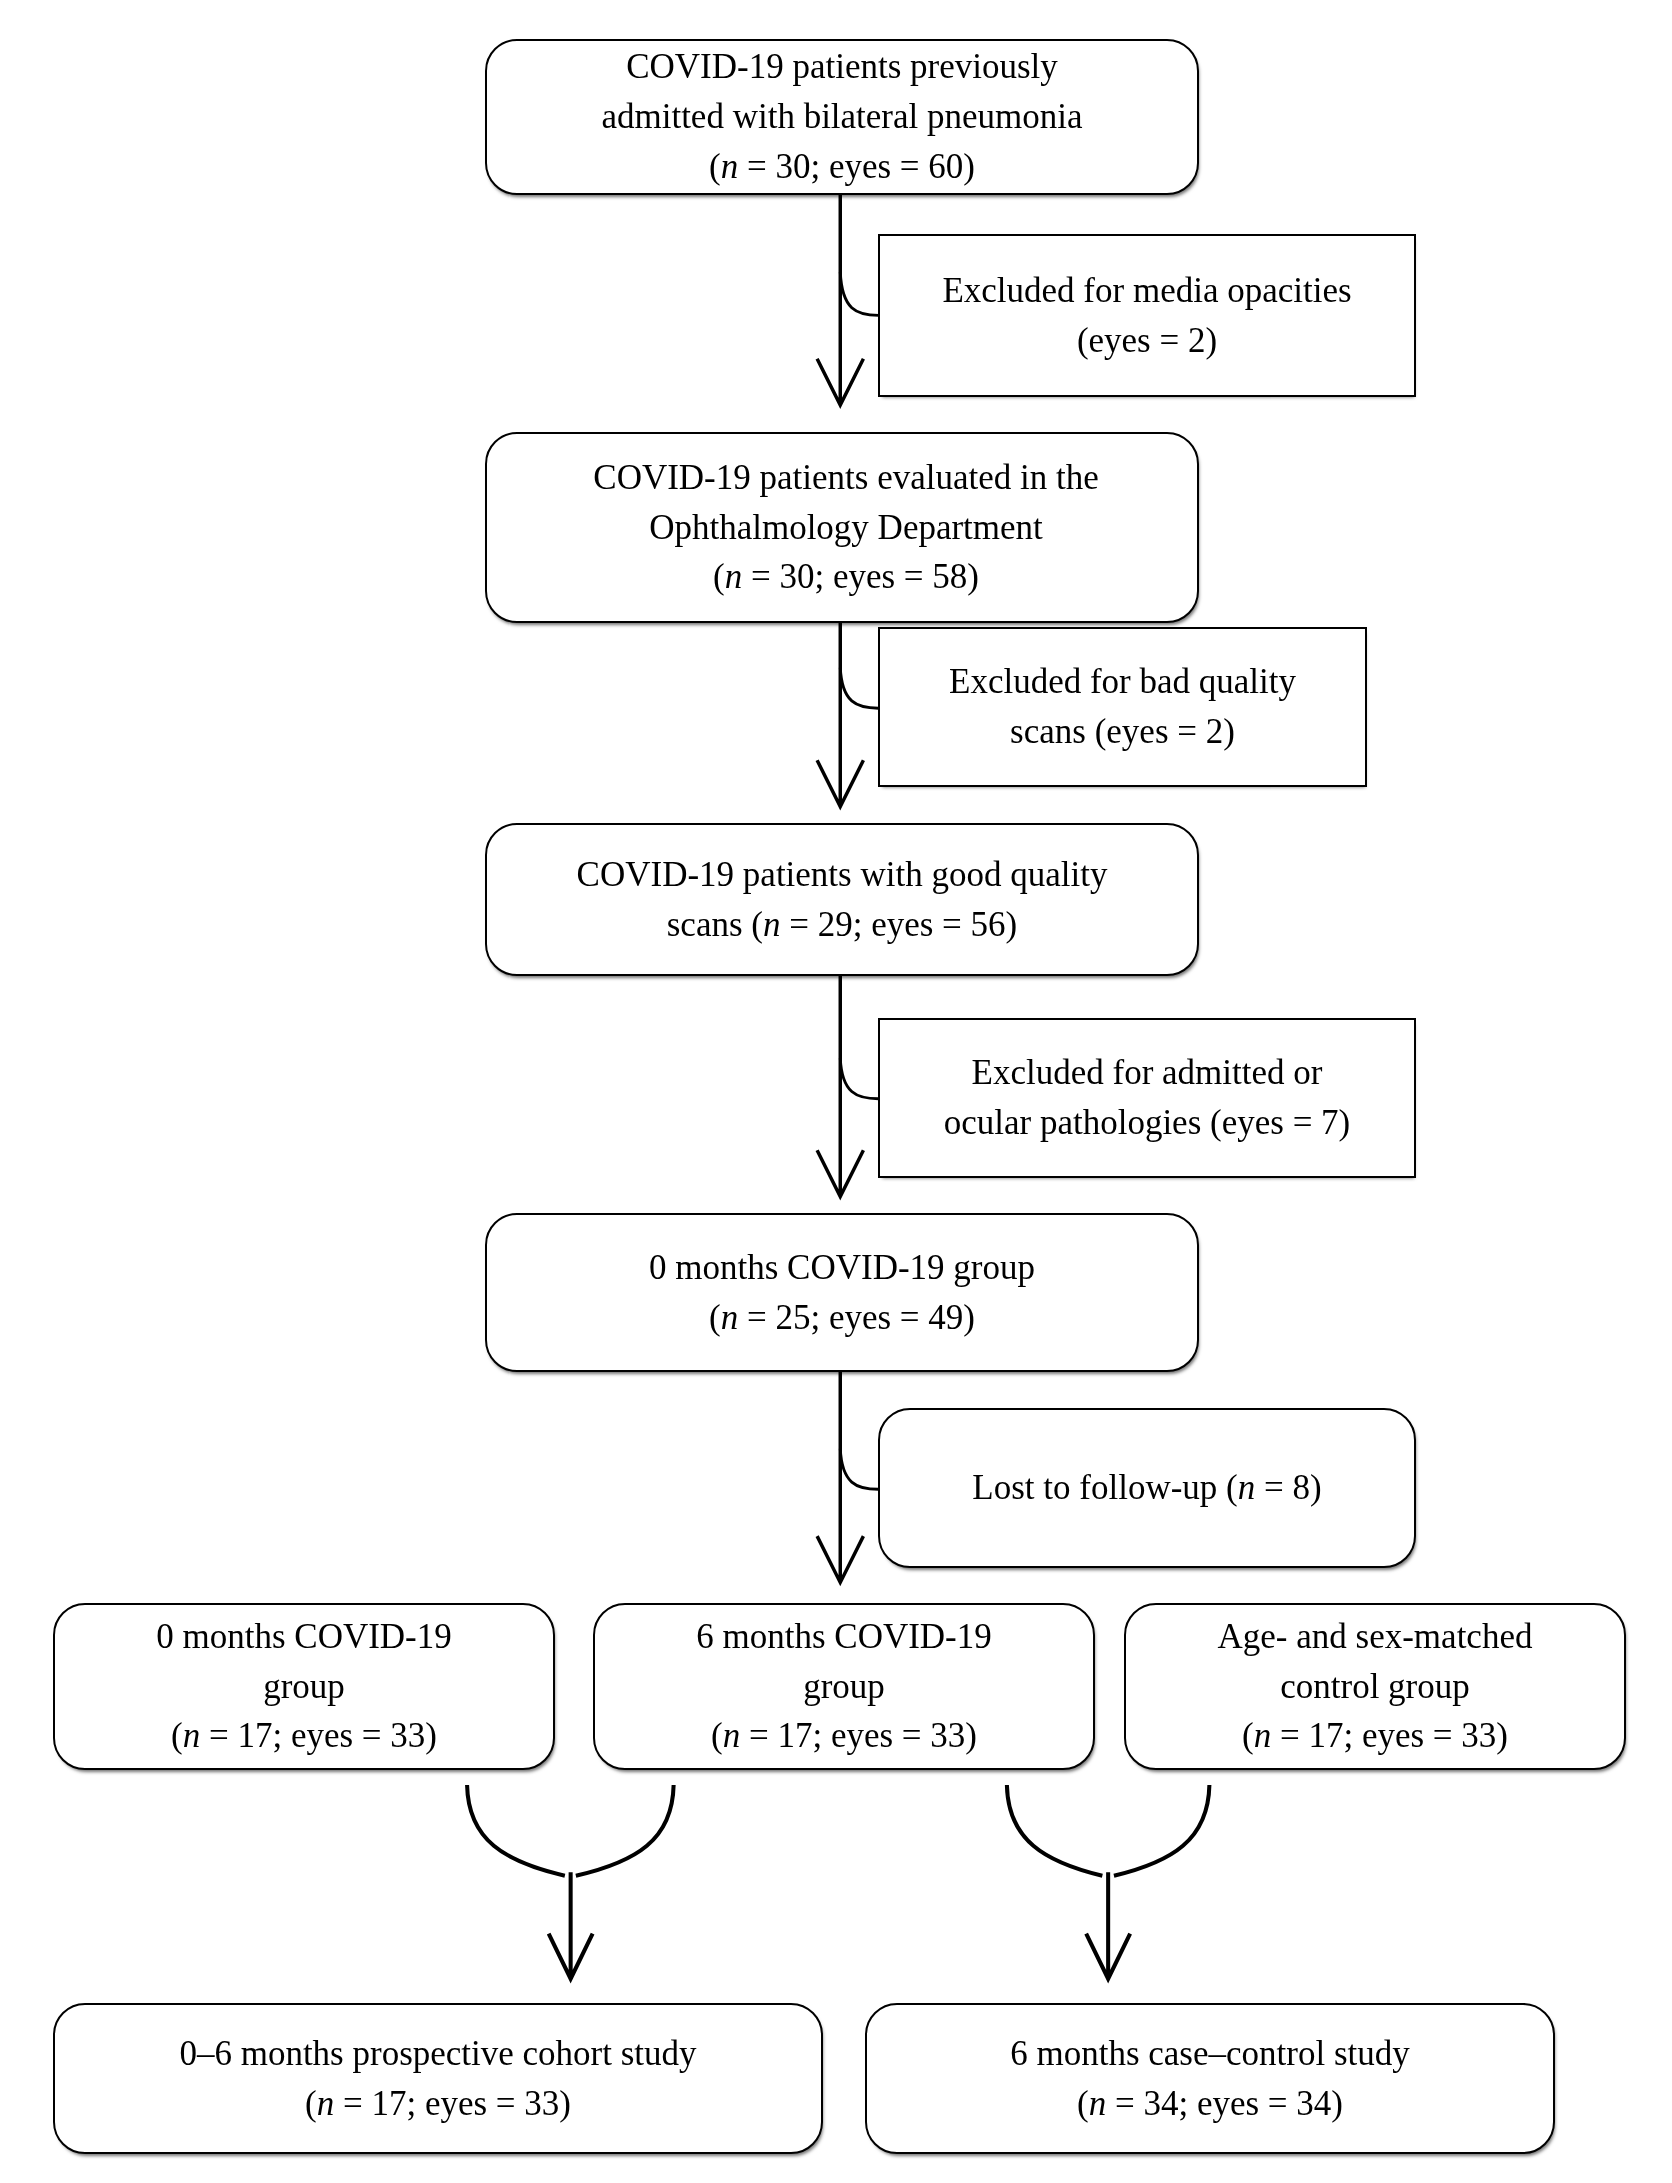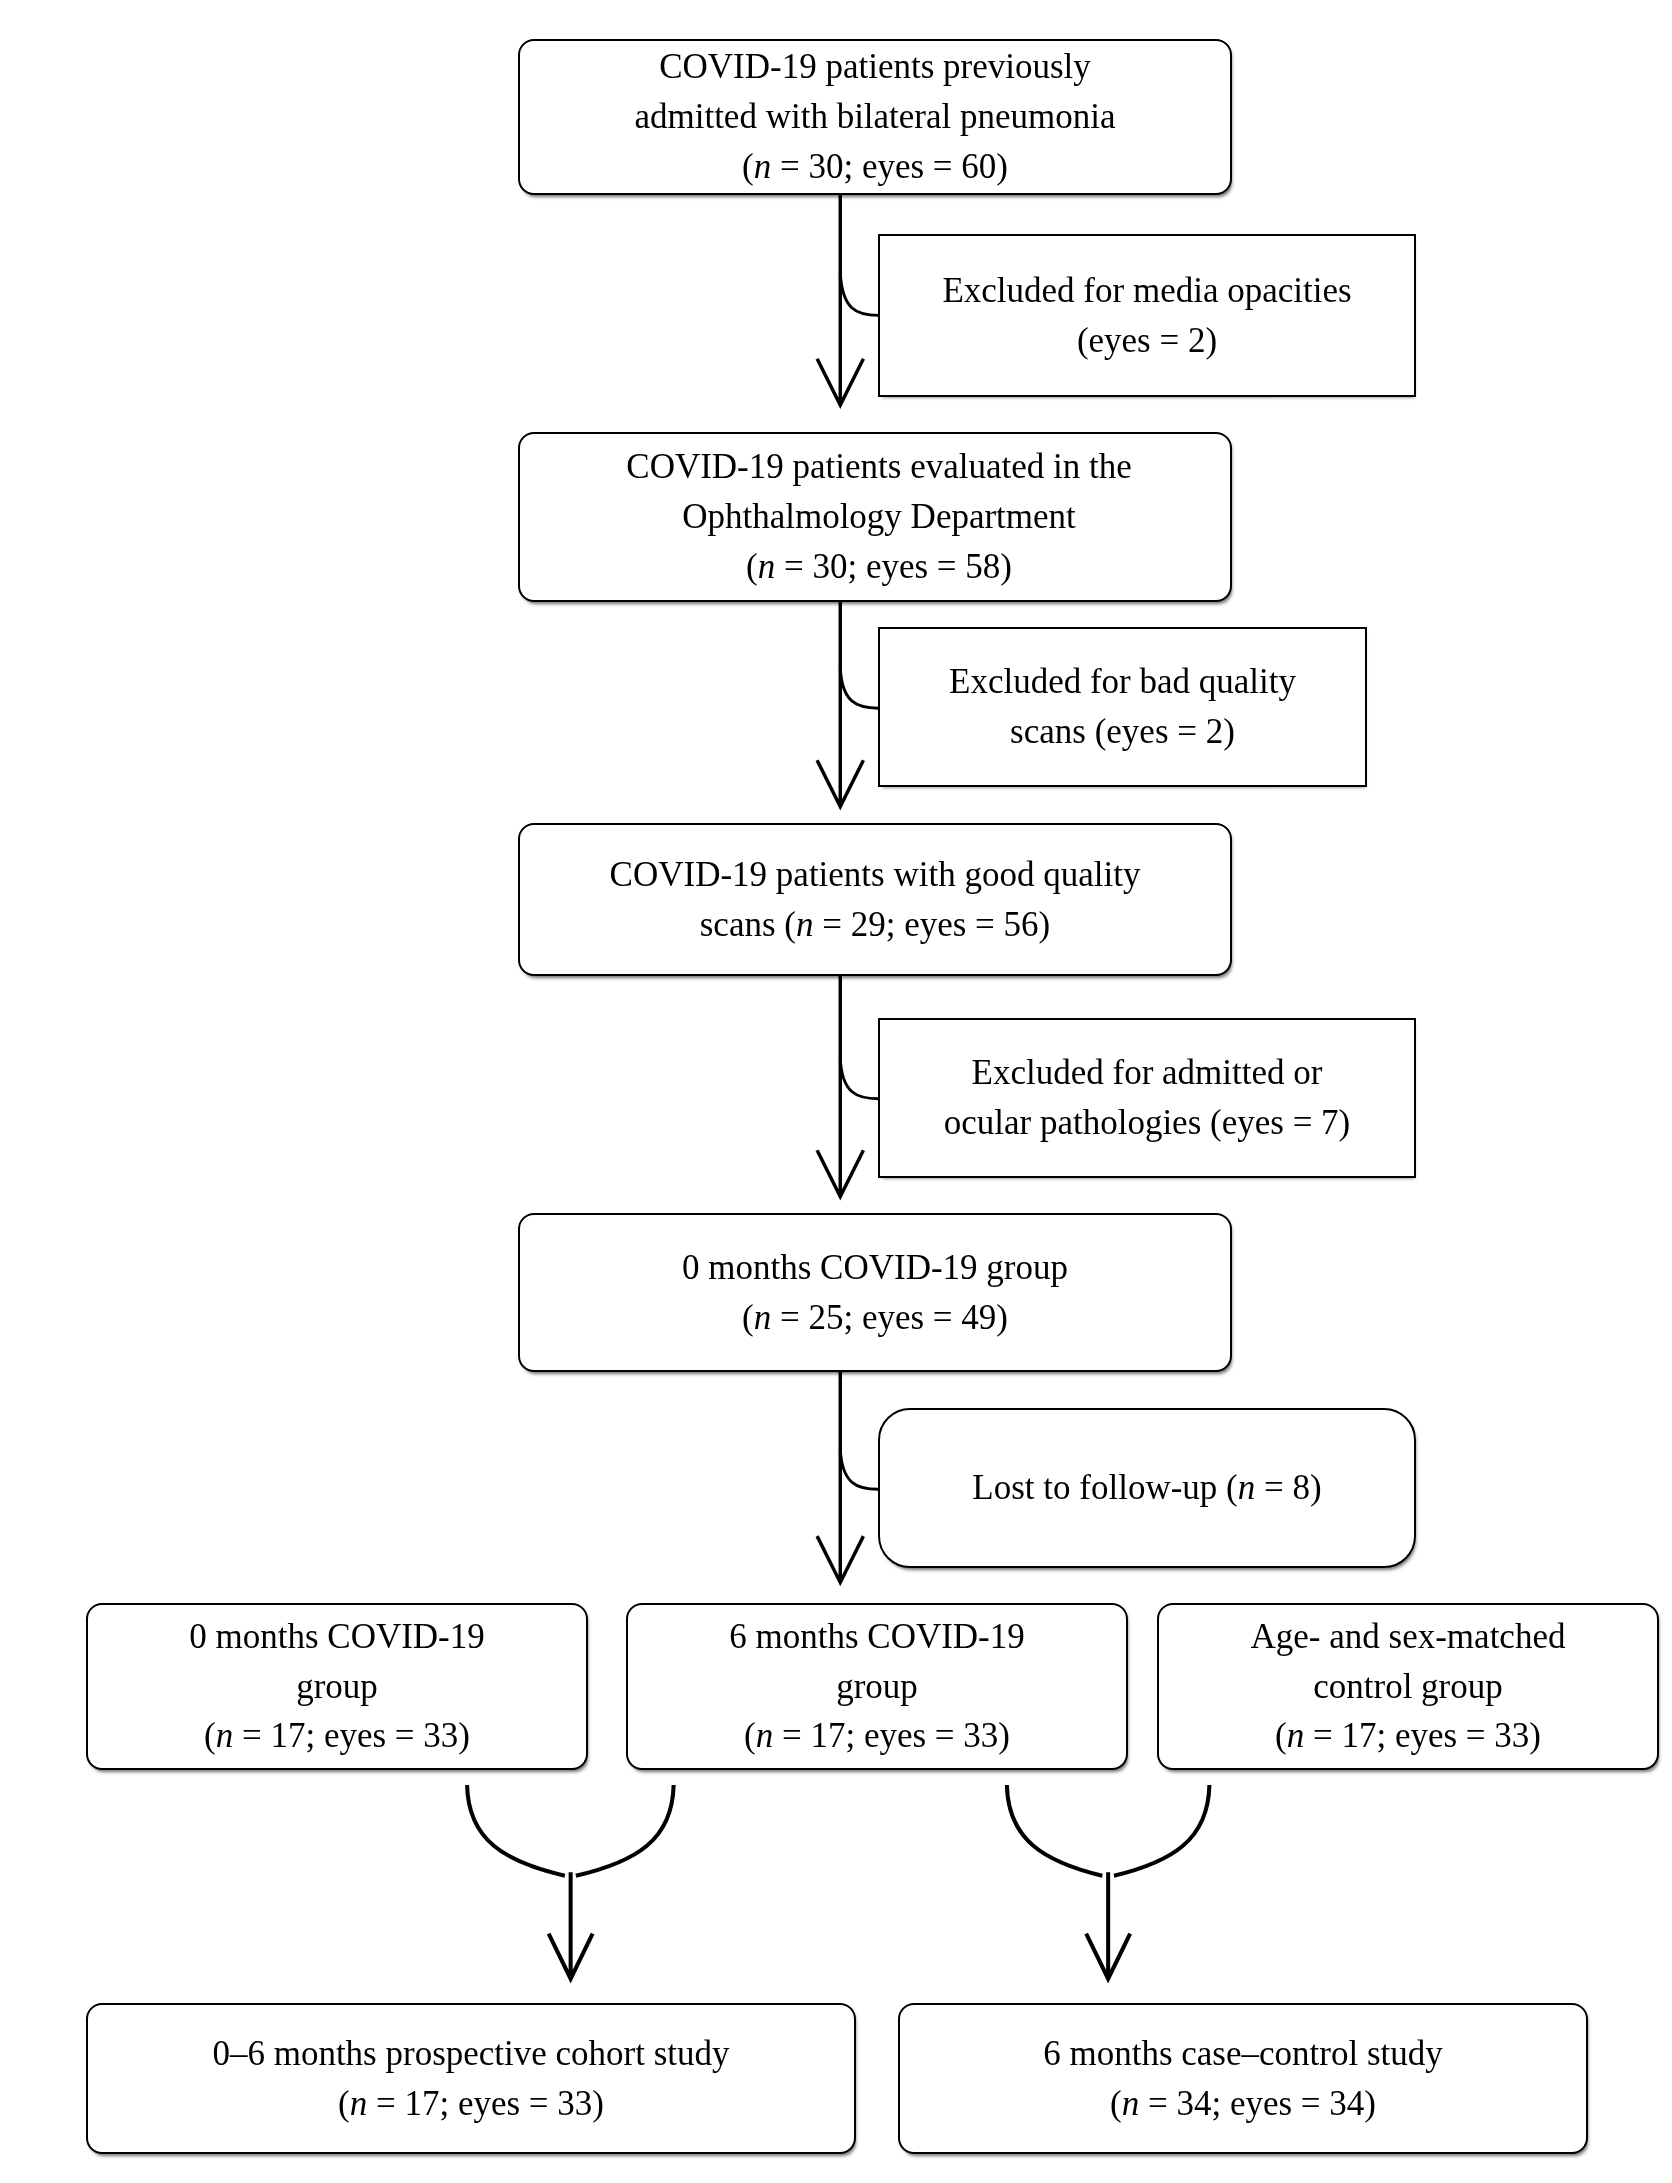--- a/index.html
+++ b/index.html
@@ -36,21 +36,21 @@
     border: 2.9px solid #000000;
     display: flex;
     flex-direction: column;
     align-items: center;
     justify-content: center;
     text-align: center;
     font-size: 35px;
     line-height: 1.42;
     box-shadow: 1.7px 3.5px 3.5px -2.3px rgba(0,0,0,0.55);
   }
-  .rounded { border-radius: 16px; margin-left: 33px; }
+  .rounded { border-radius: 32px; }
   .rect { border-radius: 0; }
   .box .line { white-space: nowrap; }
   .box .line i { font-style: italic; }
 </style>
 </head>
 <body>
 
 <div class="canvas">
 
   <svg class="connector-layer" viewBox="0 0 2891 3773" xmlns="http://www.w3.org/2000/svg">
@@ -78,21 +78,21 @@
       <div class="line"><span>COVID-19 patients previously</span></div>
       <div class="line"><span>admitted with bilateral pneumonia</span></div>
       <div class="line"><span>(</span><i>n</i><span> = 30; eyes = 60)</span></div>
     </div>
 
   <div class="box rect" style="left:878px; top:234px; width:538px; height:163px;">
       <div class="line"><span>Excluded for media opacities</span></div>
       <div class="line"><span>(eyes = 2)</span></div>
     </div>
 
-  <div class="box rounded" style="left:485px; top:432px; width:714px; height:170px;padding-left:8px;">
+  <div class="box rounded" style="left:485px; top:432px; width:714px; height:191px;padding-left:8px;">
       <div class="line"><span>COVID-19 patients evaluated in the</span></div>
       <div class="line"><span>Ophthalmology Department</span></div>
       <div class="line"><span>(</span><i>n</i><span> = 30; eyes = 58)</span></div>
     </div>
 
   <div class="box rect" style="left:878px; top:627px; width:489px; height:160px;">
       <div class="line"><span>Excluded for bad quality</span></div>
       <div class="line"><span>scans (eyes = 2)</span></div>
     </div>
 

